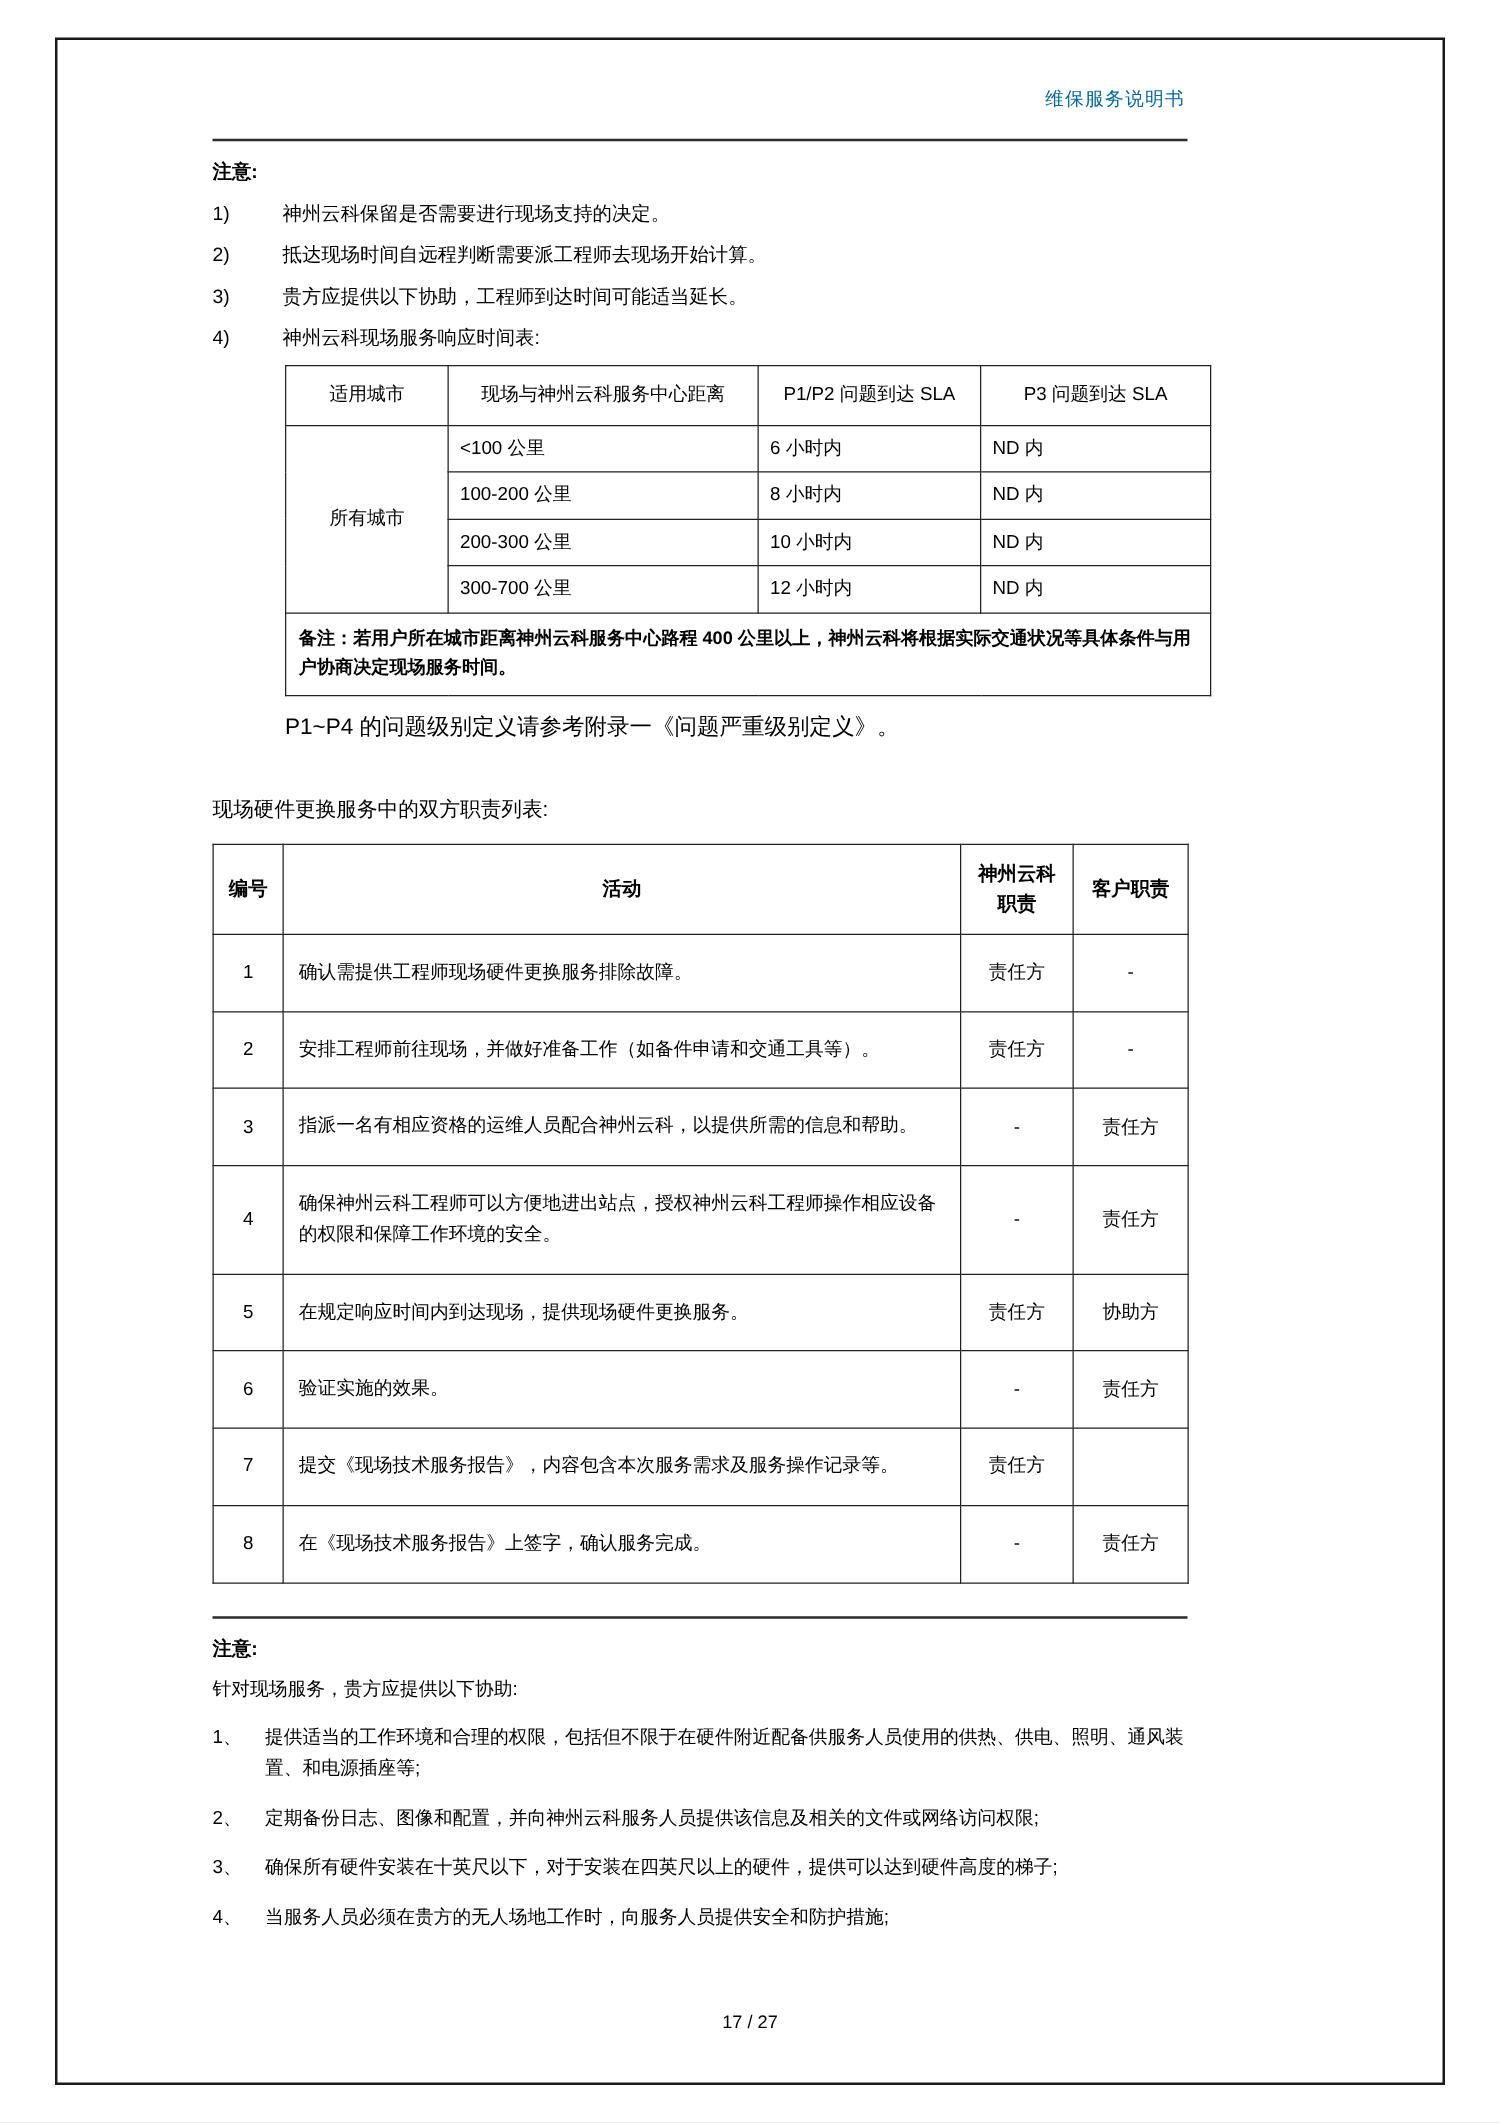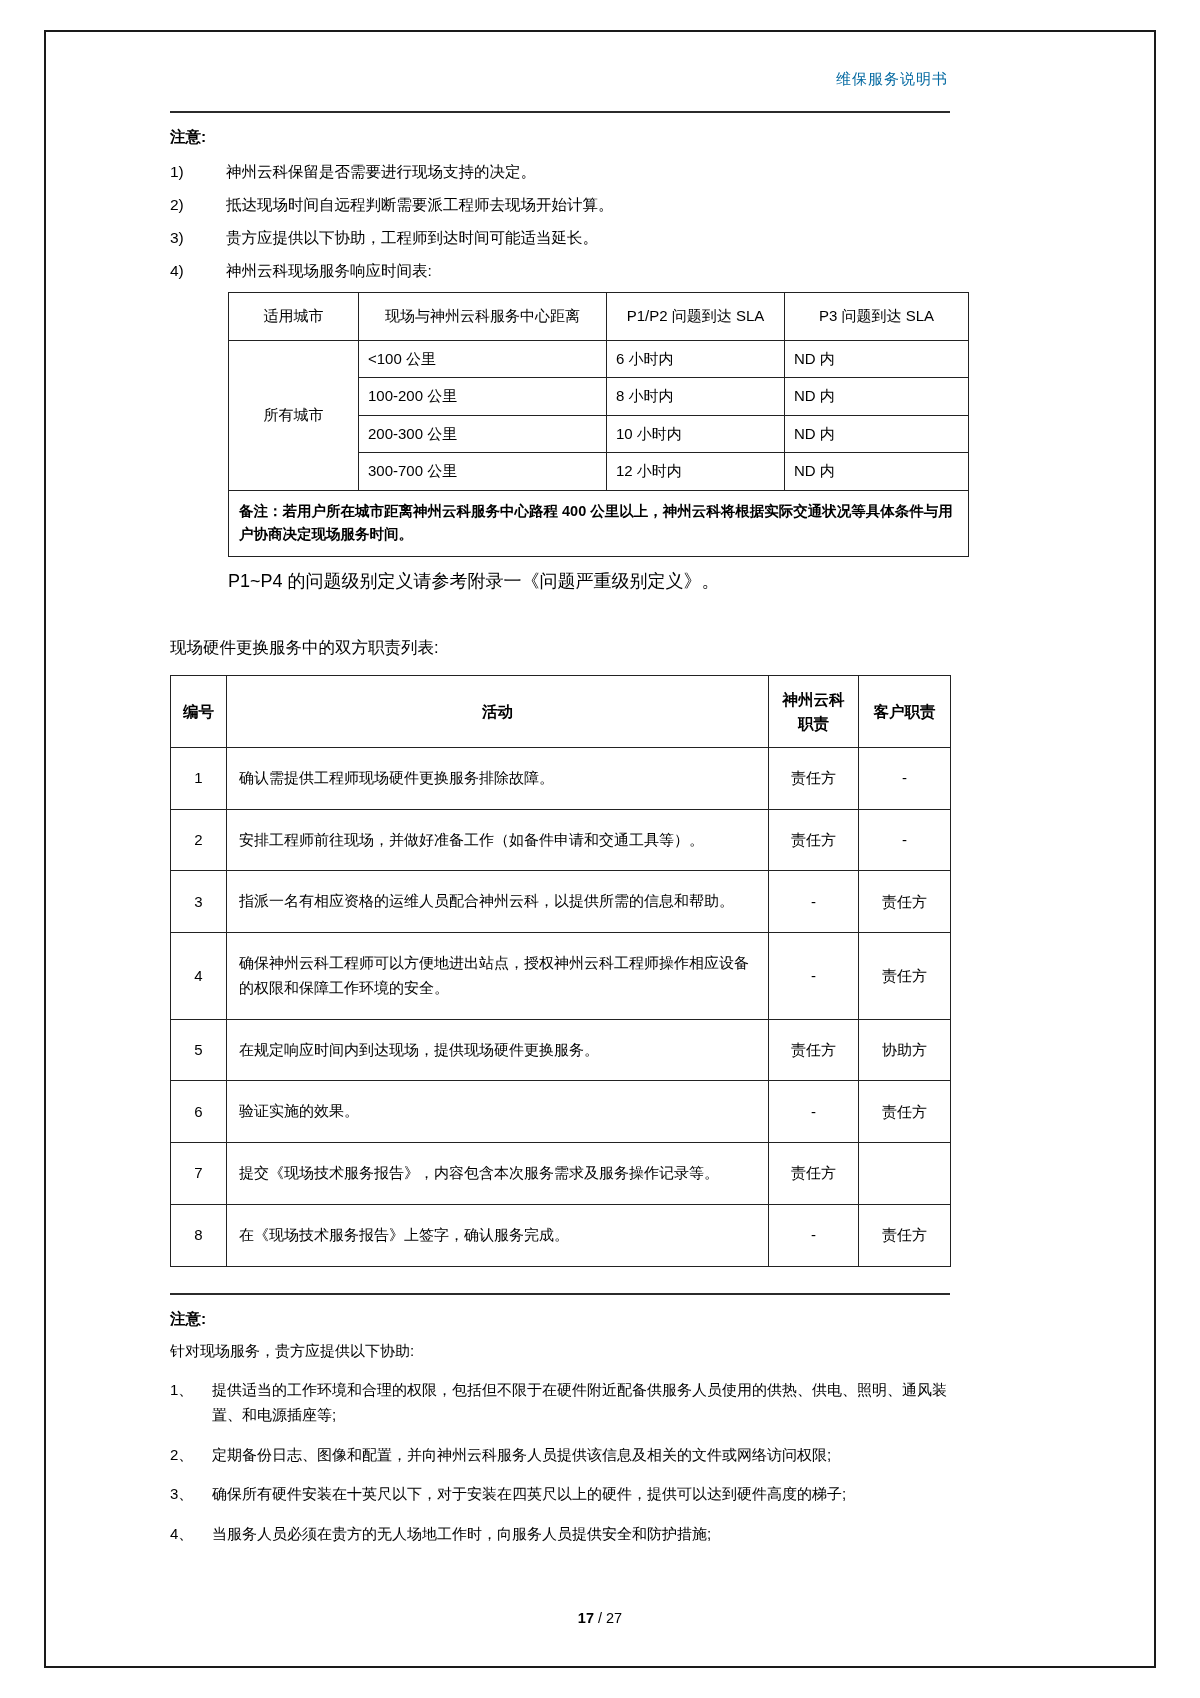--- a/index.html
+++ b/index.html
@@ -163,21 +163,21 @@
   }
   .footer {
     position: absolute;
     left: 0;
     right: 0;
     bottom: 72px;
     text-align: center;
     font-size: 14.5px;
   }
   .footer .pg {
-    font-weight: bold;
+    font-weight: normal;
   }
 </style>
 </head>
 <body>
 
 <div class="page">
   <div class="page-border"></div>
 
   <div class="content">
 

